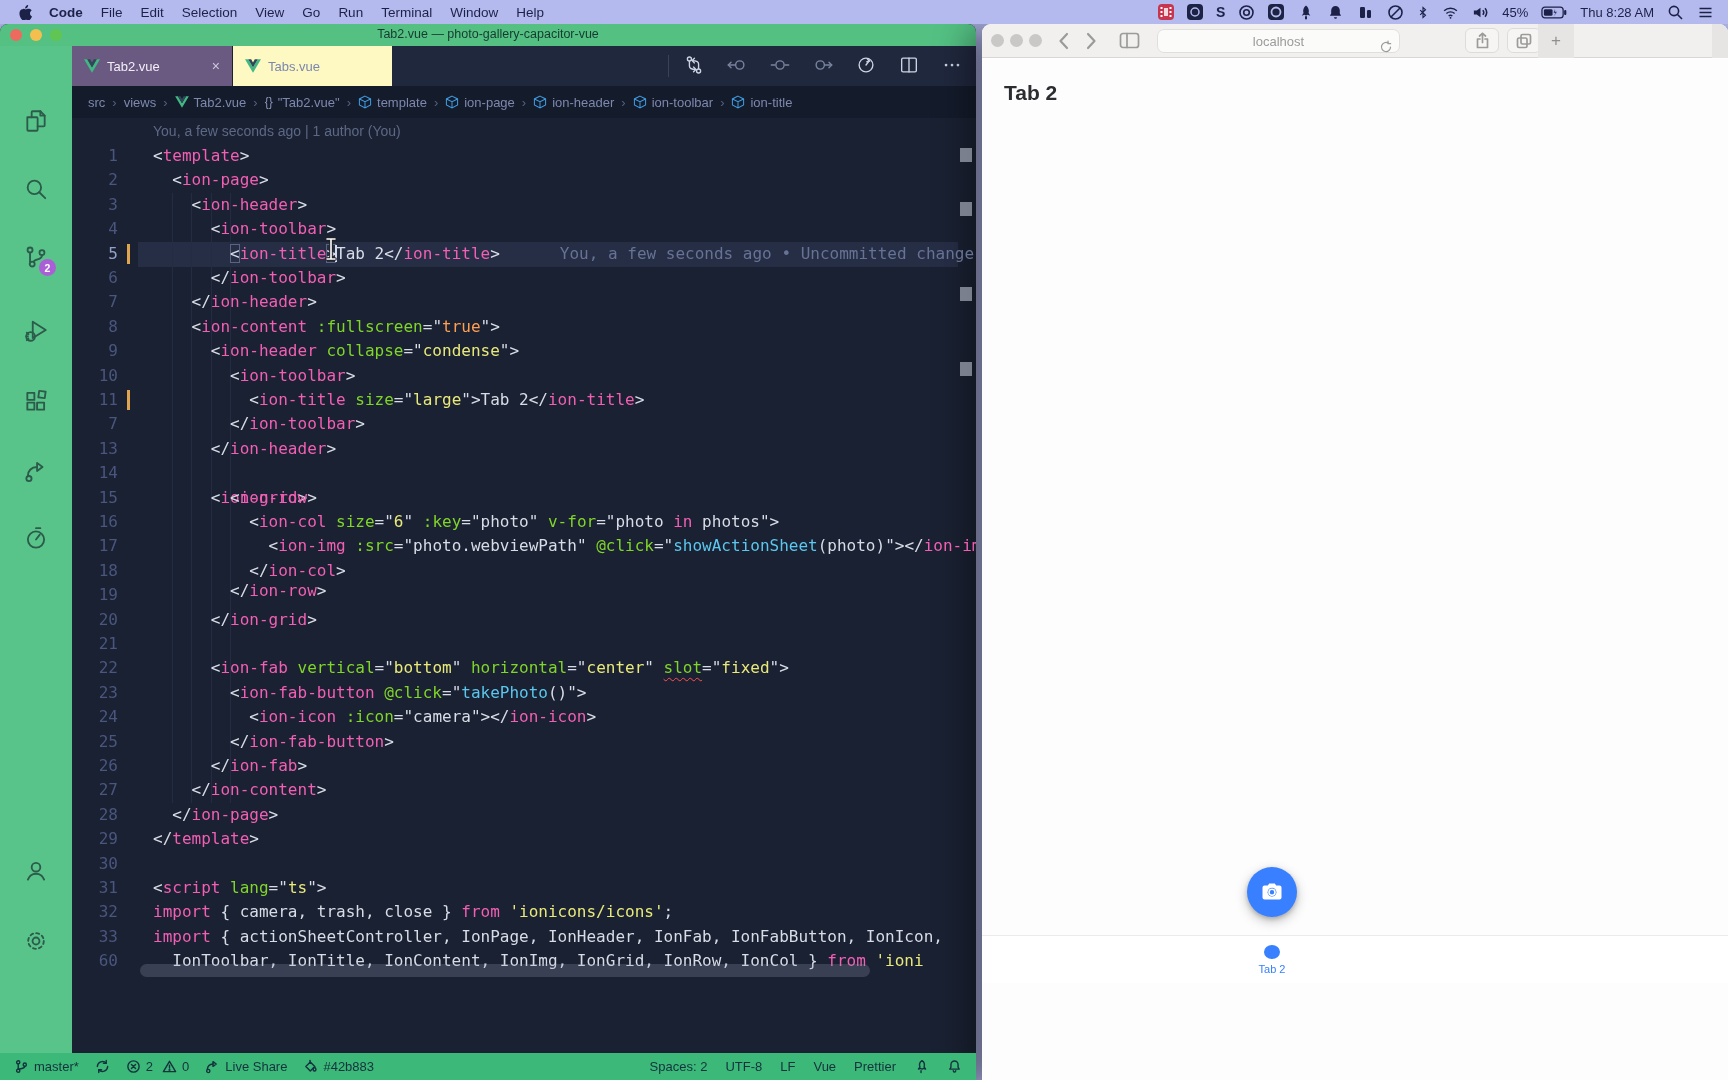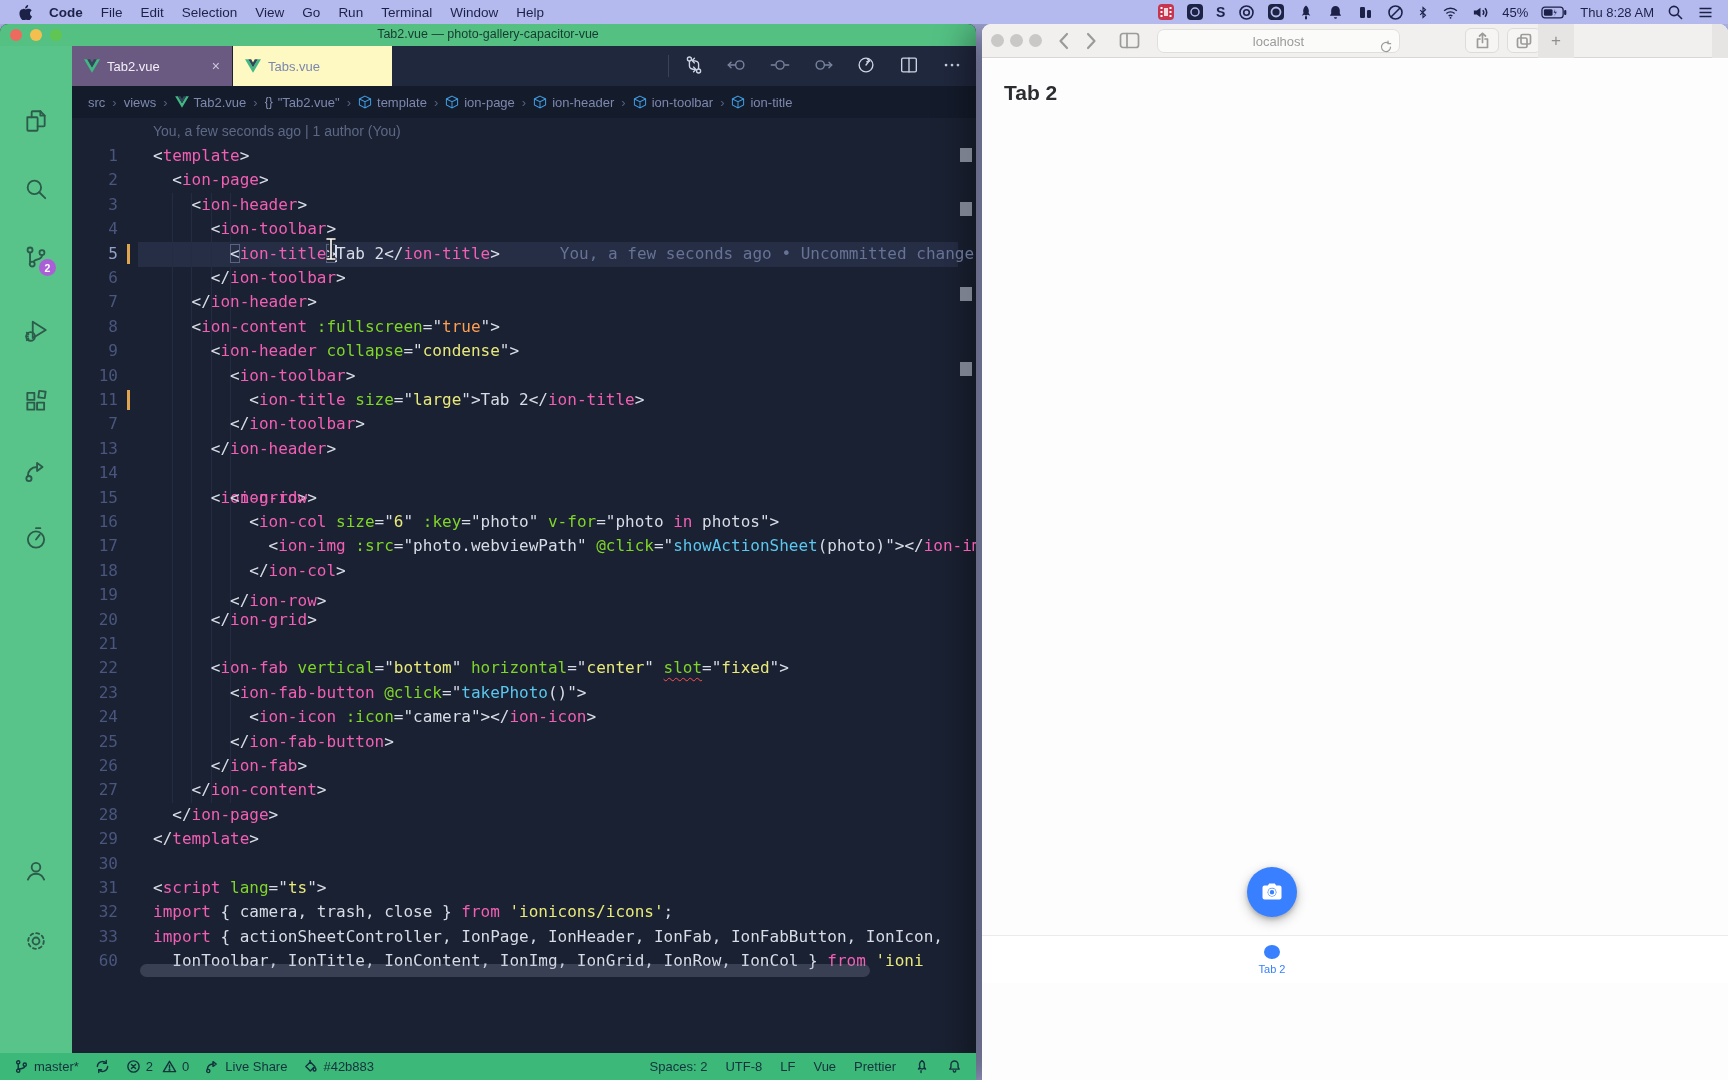--- a/index.html
+++ b/index.html
@@ -493,21 +493,21 @@
           <div class="code-line" style="top: 326px; margin-top: 42px;"><span class="tk-p">      &lt;</span><span class="tk-t">ion-grid</span><span class="tk-p">&gt;</span></div>
           <div class="line-num" style="top: 367.6px;">15</div>
           <div class="code-line" style="top: 367.6px;"><span class="tk-p">        &lt;</span><span class="tk-t">ion-row</span><span class="tk-p">&gt;</span></div>
           <div class="line-num" style="top: 392px;">16</div>
           <div class="code-line" style="top: 392px;"><span class="tk-p">          &lt;</span><span class="tk-t">ion-col</span><span class="tk-p"> </span><span class="tk-a">size</span><span class="tk-p">="</span><span class="tk-s">6</span><span class="tk-p">" </span><span class="tk-a">:key</span><span class="tk-p">="</span><span class="tk-p">photo</span><span class="tk-p">" </span><span class="tk-a">v-for</span><span class="tk-p">="</span><span class="tk-p">photo </span><span class="tk-t">in</span><span class="tk-p"> photos</span><span class="tk-p">"&gt;</span></div>
           <div class="line-num" style="top: 416.4px;">17</div>
           <div class="code-line" style="top: 416.4px;"><span class="tk-p">            &lt;</span><span class="tk-t">ion-img</span><span class="tk-p"> </span><span class="tk-a">:src</span><span class="tk-p">="</span><span class="tk-p">photo.webviewPath</span><span class="tk-p">" </span><span class="tk-a">@click</span><span class="tk-p">="</span><span class="tk-c">showActionSheet</span><span class="tk-p">(photo)</span><span class="tk-p">"&gt;</span><span class="tk-p">&lt;/</span><span class="tk-t">ion-img</span></div>
           <div class="line-num" style="top: 440.8px;">18</div>
           <div class="code-line" style="top: 440.8px;"><span class="tk-p">          &lt;/</span><span class="tk-t">ion-col</span><span class="tk-p">&gt;</span></div>
           <div class="line-num" style="top: 465.2px;">19</div>
-          <div class="code-line" style="top: 471px;"><span class="tk-p">        &lt;/</span><span class="tk-t">ion-row</span><span class="tk-p">&gt;</span></div>
+          <div class="code-line" style="top: 461px;"><span class="tk-p">        &lt;/</span><span class="tk-t">ion-row</span><span class="tk-p">&gt;</span></div>
           <div class="line-num" style="top: 489.6px;">20</div>
           <div class="code-line" style="top: 489.6px;"><span class="tk-p">      &lt;/</span><span class="tk-t">ion-grid</span><span class="tk-p">&gt;</span></div>
           <div class="line-num" style="top: 514px;">21</div>
           <div class="code-line" style="top: 514px;"></div>
           <div class="line-num" style="top: 538.4px;">22</div>
           <div class="code-line" style="top: 538.4px;"><span class="tk-p">      &lt;</span><span class="tk-t">ion-fab</span><span class="tk-p"> </span><span class="tk-a">vertical</span><span class="tk-p">="</span><span class="tk-s">bottom</span><span class="tk-p">" </span><span class="tk-a">horizontal</span><span class="tk-p">="</span><span class="tk-s">center</span><span class="tk-p">" </span><span class="tk-q">slot</span><span class="tk-p">="</span><span class="tk-s">fixed</span><span class="tk-p">"&gt;</span></div>
           <div class="line-num" style="top: 562.8px;">23</div>
           <div class="code-line" style="top: 562.8px;"><span class="tk-p">        &lt;</span><span class="tk-t">ion-fab-button</span><span class="tk-p"> </span><span class="tk-a">@click</span><span class="tk-p">="</span><span class="tk-c">takePhoto</span><span class="tk-p">()</span><span class="tk-p">"&gt;</span></div>
           <div class="line-num" style="top: 587.2px;">24</div>
           <div class="code-line" style="top: 587.2px;"><span class="tk-p">          &lt;</span><span class="tk-t">ion-icon</span><span class="tk-p"> </span><span class="tk-a">:icon</span><span class="tk-p">="</span><span class="tk-p">camera</span><span class="tk-p">"&gt;</span><span class="tk-p">&lt;/</span><span class="tk-t">ion-icon</span><span class="tk-p">&gt;</span></div>

